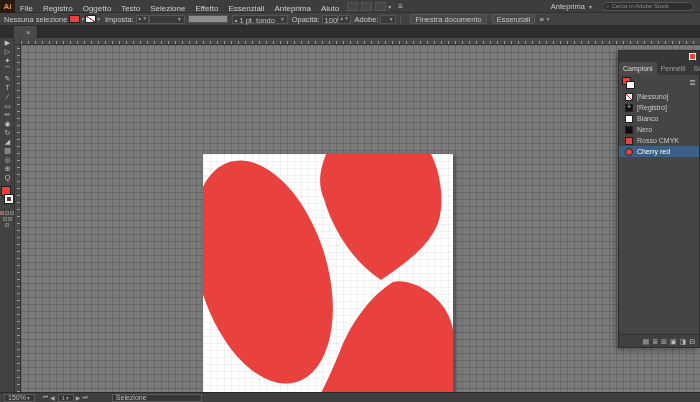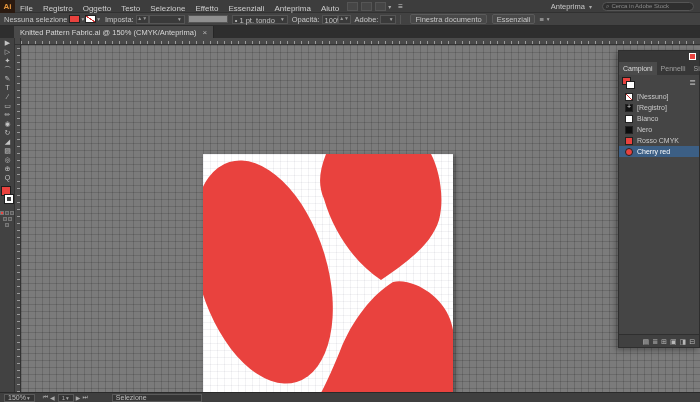--- a/index.html
+++ b/index.html
@@ -164,21 +164,20 @@
   </span>
   <span class="cb-sep"></span>
   <span class="cb-btn">Finestra documento</span>
   <span class="cb-btn">Essenziali</span>
   <span class="cb-label">≡</span>
   <span class="tiny-caret">▾</span>
 </div>
 
 <div id="tabbar">
   <div id="doc-tab">
-    <span>Knitted Pattern Fabric.ai @ 150% (CMYK/Anteprima)</span>
     <span class="close">×</span>
   </div>
 </div>
 
 <div id="toolbar">
   <div id="tool-list">
       <div class="tool">▶</div>
       <div class="tool">▷</div>
       <div class="tool">✦</div>
       <div class="tool">⌒</div>

